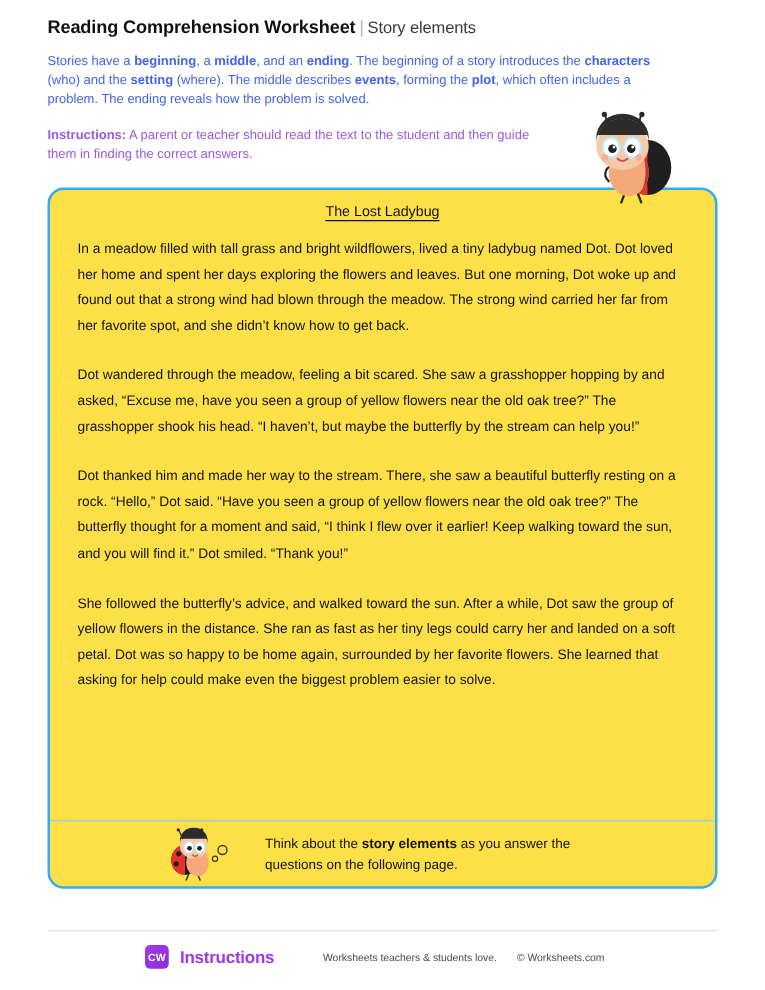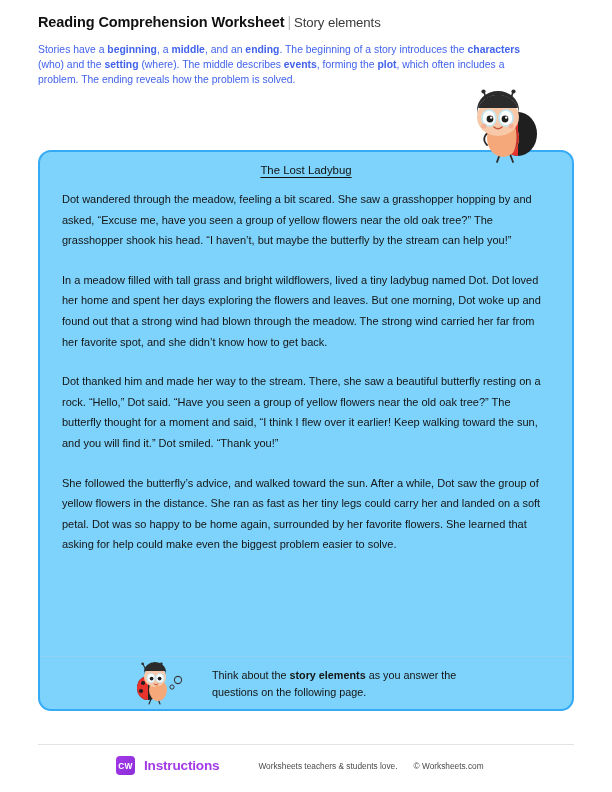--- a/index.html
+++ b/index.html
@@ -70,21 +70,21 @@
 
   
   .story-card {
     position: absolute;
     left: 38px;
     top: 150px;
     width: 536px;
     height: 561px;
     border: 2.5px solid #35aaf5;
     border-radius: 13px;
-    background: #7dd3fc;
+    background: #fde047;
     z-index: 3;
   }
 
   .story-inner { padding: 12px 22px 0 22px; }
 
   .story-title {
     text-align: center;
     font-size: 11.4px;
     color: #111;
     text-decoration: underline;
@@ -184,20 +184,23 @@
 <body>
 
 <div class="page">
 
   <div class="header-title">
     <span>Reading Comprehension Worksheet</span><span class="sep">|</span><span class="subtitle">Story elements</span>
   </div>
 
   <div class="intro" id="intro-text"><span>Stories have a </span><b>beginning</b><span>, a </span><b>middle</b><span>, and an </span><b>ending</b><span>. The beginning of a story introduces the </span><b>characters</b><span> (who) and the </span><b>setting</b><span> (where). The middle describes </span><b>events</b><span>, forming the </span><b>plot</b><span>, which often includes a problem. The ending reveals how the problem is solved.</span></div>
 
+  <div class="instructions">
+    <b>Instructions:</b><span> A parent or teacher should read the text to the student and then guide them in finding the correct answers.</span>
+  </div>
 
   <div class="mascot-top">
     <svg viewBox="0 0 82 76" width="82" height="76">
 
       <path d="M30 26 C27 16 26 10 24 4" stroke="#2b2b2b" stroke-width="1.6" fill="none" stroke-linecap="round"></path>
       <path d="M47 26 C49 16 51 10 53 4" stroke="#2b2b2b" stroke-width="1.6" fill="none" stroke-linecap="round"></path>
       <circle cx="23.5" cy="3.5" r="2.1" fill="#2b2b2b"></circle>
       <circle cx="53.5" cy="3.5" r="2.1" fill="#2b2b2b"></circle>
 
       <path d="M40 66 L37 74" stroke="#2b2b2b" stroke-width="1.8" fill="none" stroke-linecap="round"></path>
@@ -230,22 +233,22 @@
       <path d="M34 39 Q38 42.5 42 39" stroke="#c4563f" stroke-width="1.5" fill="none" stroke-linecap="round"></path>
       <circle cx="24" cy="38" r="2.6" fill="#f6a58e" opacity="0.75"></circle>
       <circle cx="51" cy="38" r="2.6" fill="#f6a58e" opacity="0.75"></circle>
     </svg>
   </div>
 
   <div class="story-card">
     <div class="story-inner">
       <div class="story-title">The Lost Ladybug</div>
       <div class="story-body" id="story-body">
+          <p>In a meadow filled with tall grass and bright wildflowers, lived a tiny ladybug named Dot. Dot loved her home and spent her days exploring the flowers and leaves. But one morning, Dot woke up and found out that a strong wind had blown through the meadow. The strong wind carried her far from her favorite spot, and she didn’t know how to get back.</p>
           <p>Dot wandered through the meadow, feeling a bit scared. She saw a grasshopper hopping by and asked, “Excuse me, have you seen a group of yellow flowers near the old oak tree?” The grasshopper shook his head. “I haven’t, but maybe the butterfly by the stream can help you!”</p>
-          <p>In a meadow filled with tall grass and bright wildflowers, lived a tiny ladybug named Dot. Dot loved her home and spent her days exploring the flowers and leaves. But one morning, Dot woke up and found out that a strong wind had blown through the meadow. The strong wind carried her far from her favorite spot, and she didn’t know how to get back.</p>
           <p>Dot thanked him and made her way to the stream. There, she saw a beautiful butterfly resting on a rock. “Hello,” Dot said. “Have you seen a group of yellow flowers near the old oak tree?” The butterfly thought for a moment and said, “I think I flew over it earlier! Keep walking toward the sun, and you will find it.” Dot smiled. “Thank you!”</p>
           <p>She followed the butterfly’s advice, and walked toward the sun. After a while, Dot saw the group of yellow flowers in the distance. She ran as fast as her tiny legs could carry her and landed on a soft petal. Dot was so happy to be home again, surrounded by her favorite flowers. She learned that asking for help could make even the biggest problem easier to solve.</p>
         </div>
     </div>
 
     <div class="card-divider"></div>
 
     <div class="prompt-row">
       <div class="mascot-think">
         <svg viewBox="0 0 52 44" width="52" height="44">

